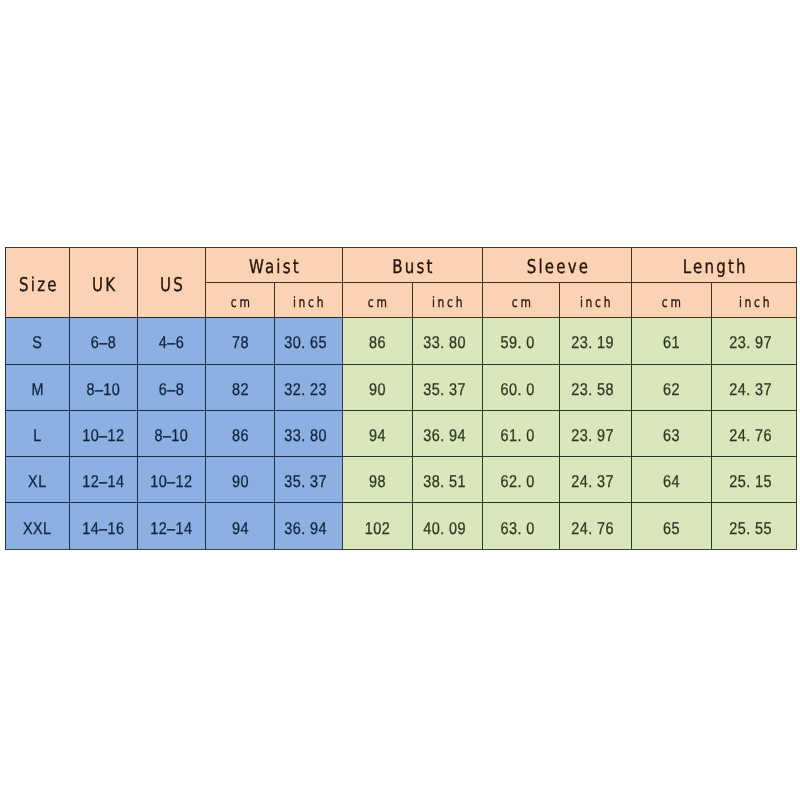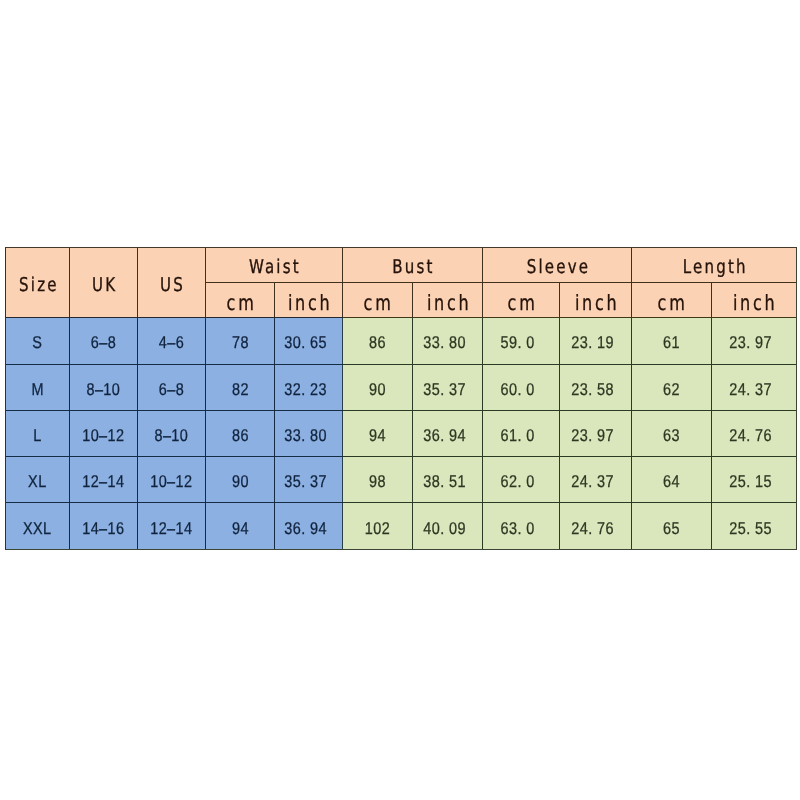--- a/index.html
+++ b/index.html
@@ -78,21 +78,21 @@
   tr.r-grp  { height: 35px; }
   tr.r-unit { height: 34.5px; }
   tr.r-data { height: 46.4px; }
   tr.d1 { height: 47.2px; }
   tr.d2 { height: 46.3px; }
   tr.d3 { height: 46.3px; }
   tr.d4 { height: 45.8px; }
   tr.d5 { height: 47.0px; padding-left: 44px; }
 
   table.size-chart td.hdr   { border-color:var(--border-header); background:var(--header-bg); color:var(--header-text); font-family:"DejaVu Sans Condensed","DejaVu Sans",sans-serif; font-size:19px; letter-spacing:2.5px; }
-  table.size-chart td.hdr-u { border-color:var(--border-header); background:var(--header-bg); color:var(--header-text); font-family:"DejaVu Sans Condensed","DejaVu Sans",sans-serif; font-size:21px; letter-spacing:3.2px; }
+  table.size-chart td.hdr-u { border-color:var(--border-header); background:var(--header-bg); color:var(--header-text); font-family:"DejaVu Sans Condensed","DejaVu Sans",sans-serif; font-size:14px; letter-spacing:3.2px; }
   .hdr > span { -webkit-text-stroke: 0.3px var(--header-text); top: 2.3px; transform: scaleX(0.88) translateZ(0); transform-origin: center center; text-indent: 2.5px; }
   .hdr-u > span { -webkit-text-stroke: 0.3px var(--header-text); top: 2.8px; transform: scaleX(0.85) translateZ(0); transform-origin: center center; text-indent: 3.2px; }
   table.size-chart td.blue  { border-color:var(--border-blue); background:var(--blue-bg); color:var(--blue-text); font-size:17px; letter-spacing:0.5px; }
   table.size-chart td.green { border-color:var(--border-green); background:var(--green-bg); color:var(--green-text); font-size:17px; letter-spacing:0.5px; }
   .blue > span { -webkit-text-stroke: 0.28px var(--blue-text); }
   .green > span { -webkit-text-stroke: 0.28px var(--green-text); }
   .blue > span, .green > span { top: 2.8px; transform: scaleX(0.85) translateZ(0); transform-origin: center center; text-indent: 0.5px; }
   td.dec > span { left: -3.5px; }
   table.size-chart td.bjunc { border-right-color: var(--border-bluegreen); margin-left: 28px; }
   table.size-chart td.hjunc { border-bottom-color: var(--border-headerblue); }

